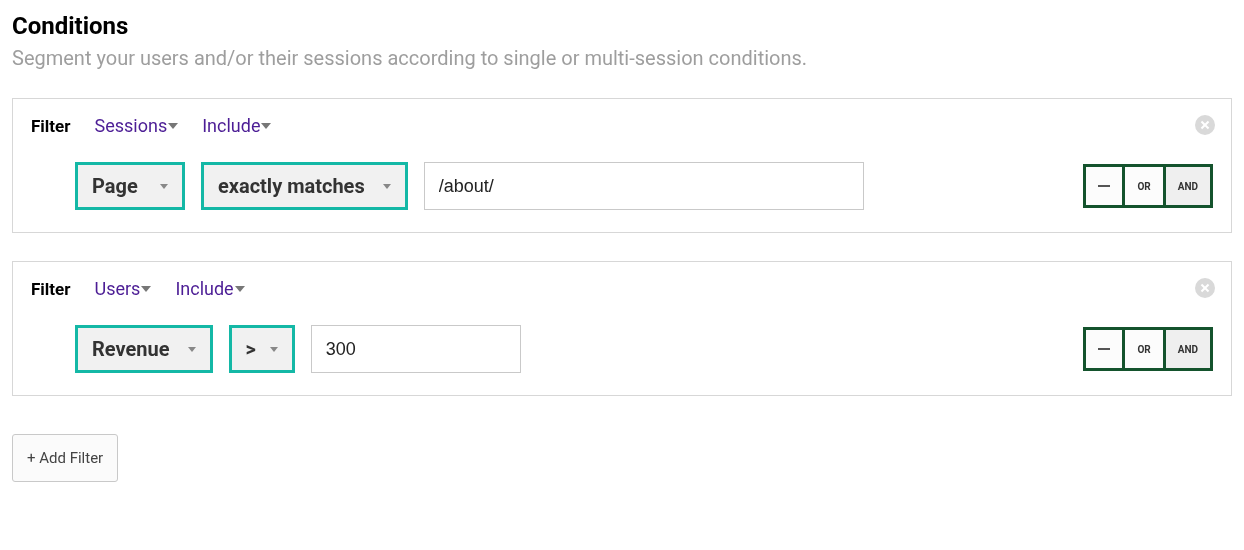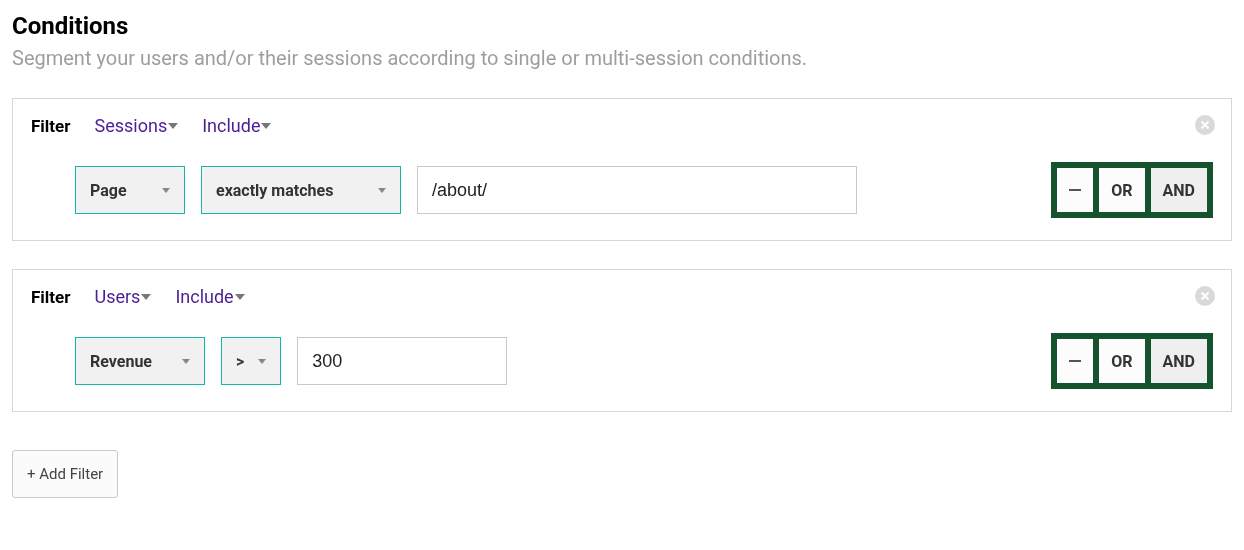--- a/index.html
+++ b/index.html
@@ -85,24 +85,24 @@
     .rule-row {
       display: flex;
       align-items: center;
       padding-left: 44px;
     }
     .chip {
       display: inline-flex;
       align-items: center;
       justify-content: space-between;
       background: #f1f1f1;
-      border: 1px solid #14b8a6;
+      border: 3px solid #14b8a6;
       height: 48px;
       padding: 0 14px;
-      font-size: 16px;
+      font-size: 20px;
       font-weight: 700;
       color: #333;
       cursor: pointer;
       user-select: none;
       gap: 18px;
       margin-right: 16px;
     }
     .chip-sm { min-width: 60px; justify-content: center; gap: 14px; }
     .chip-page { min-width: 110px; }
     .chip-match { min-width: 200px; }
@@ -117,25 +117,25 @@
       padding: 0 14px;
       outline: none;
     }
     .input-wide { width: 440px; }
     .input-narrow { width: 210px; }
     .btn-group {
       margin-left: auto;
       display: flex;
     }
     .gbtn {
-      height: 56px;
-      border: 6px solid #14532d;
+      height: 44px;
+      border: 3px solid #14532d;
       background: #fcfcfc;
       color: #333;
-      font-size: 16px;
+      font-size: 10px;
       font-weight: 700;
       padding: 0 12px;
       display: flex;
       align-items: center;
       justify-content: center;
       cursor: pointer;
       user-select: none;
     }
     .gbtn + .gbtn { border-left: none; }
     .gbtn-and { background: #efefef; }

